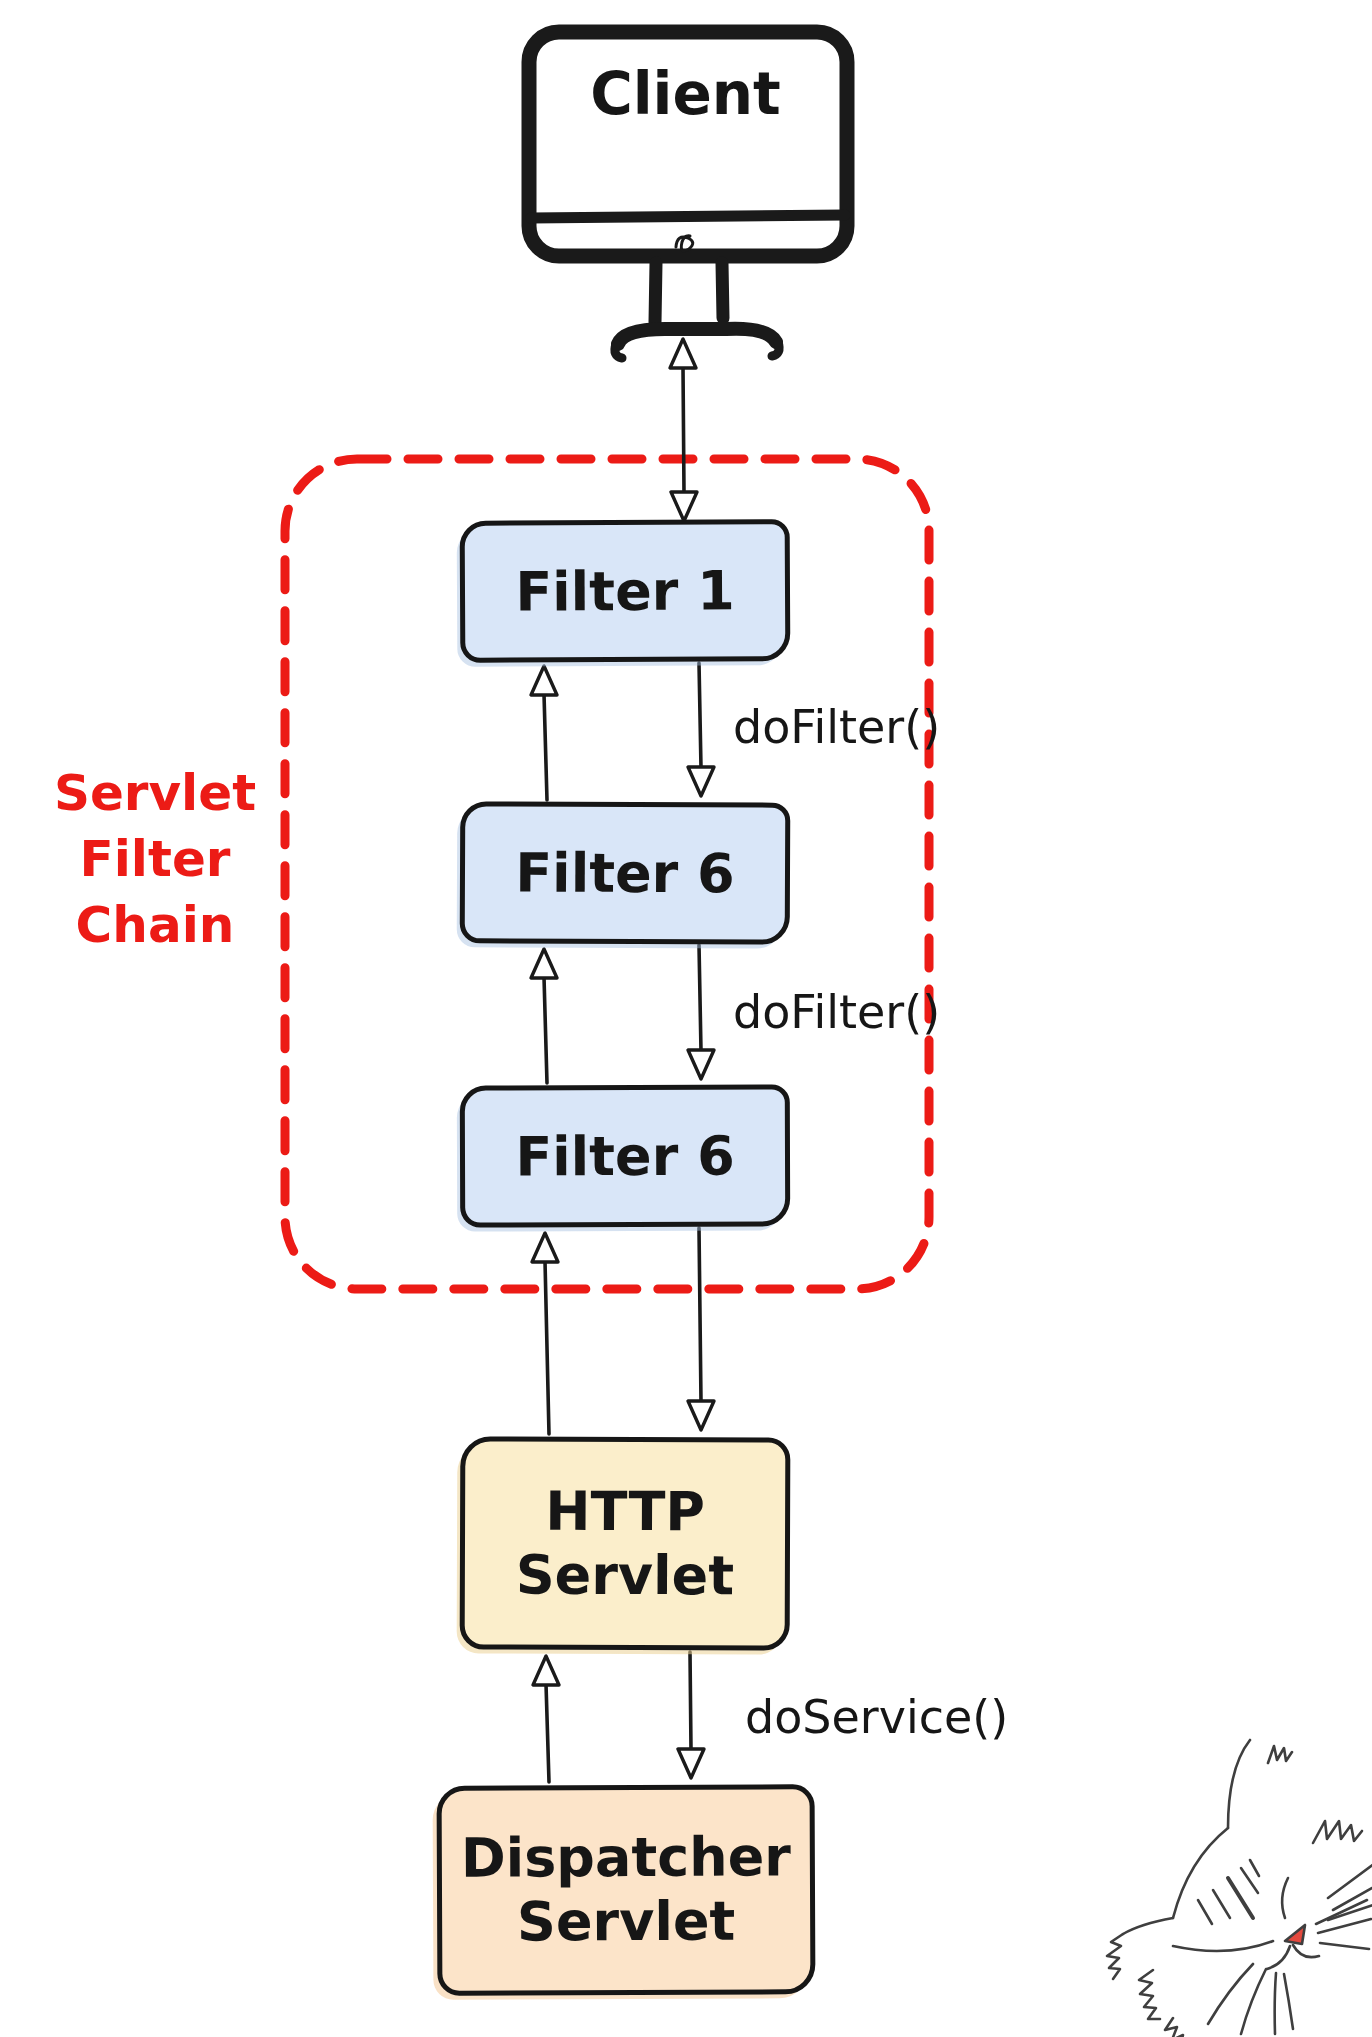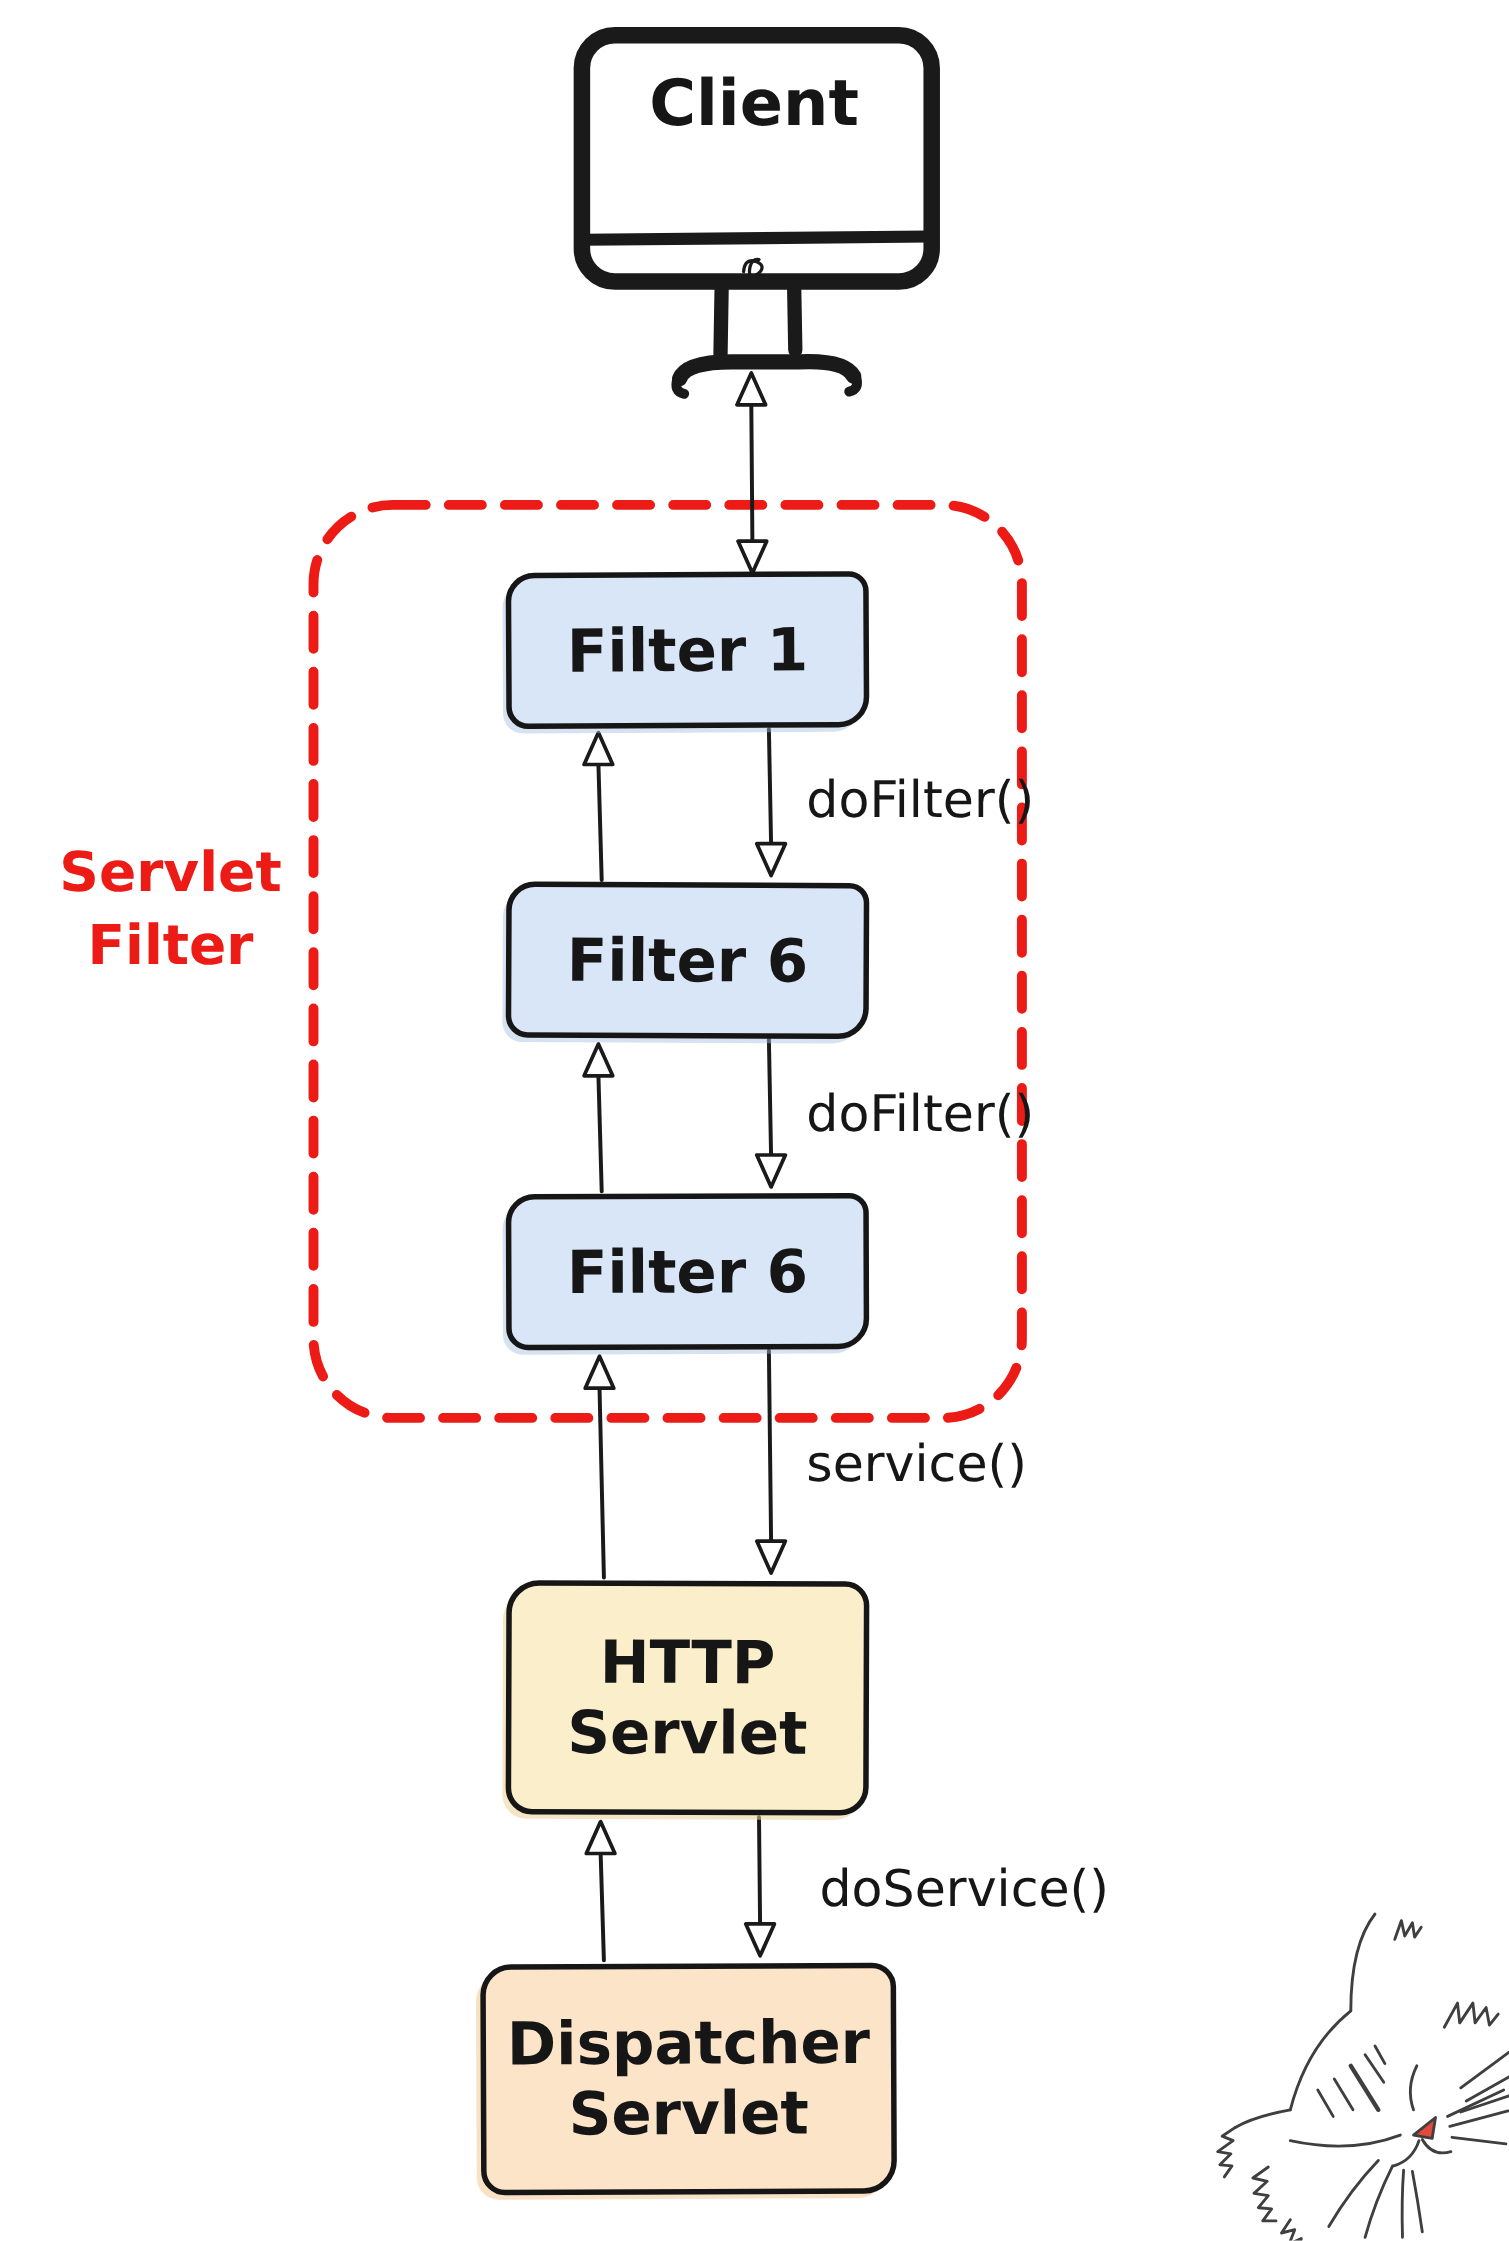--- a/index.html
+++ b/index.html
@@ -156,20 +156,21 @@
       <path class="cat" d="M75 242 l-14 10 l13 3 l-12 11 l13 2 l-9 11 l12 1 l-8 11 l12 0"></path>
       <path class="cat" d="M95 290 l-8 12 l12 -3 l-5 13 l11 -5 l-3 12 l10 -6"></path>
     </g>
   </svg>
 
   <div id="client-label">Client</div>
 
   <div id="chain-label" style="color: rgb(236, 27, 22);">
     <span>Servlet</span>
     <span>Filter</span>
+    <span>Chain</span>
   </div>
 
   <div id="filter-1" class="node filter-node" style="background: rgb(217, 230, 248);">
     <span>Filter 1</span>
   </div>
   <div id="filter-2" class="node filter-node" style="background: rgb(217, 230, 248);">
     <span>Filter 6</span>
   </div>
   <div id="filter-3" class="node filter-node" style="background: rgb(217, 230, 248);">
     <span>Filter 6</span>
@@ -179,16 +180,15 @@
     <span>HTTP</span>
     <span>Servlet</span>
   </div>
   <div id="dispatcher-servlet" class="node" style="background: rgb(252, 228, 201);">
     <span>Dispatcher</span>
     <span>Servlet</span>
   </div>
 
   <div id="label-dofilter-1" class="edge-label">doFilter()</div>
   <div id="label-dofilter-2" class="edge-label">doFilter()</div>
-  <div id="label-service" class="edge-label">service()</div>
   <div id="label-doservice" class="edge-label">doService()</div>
 
 </div>
 
 </body></html>

